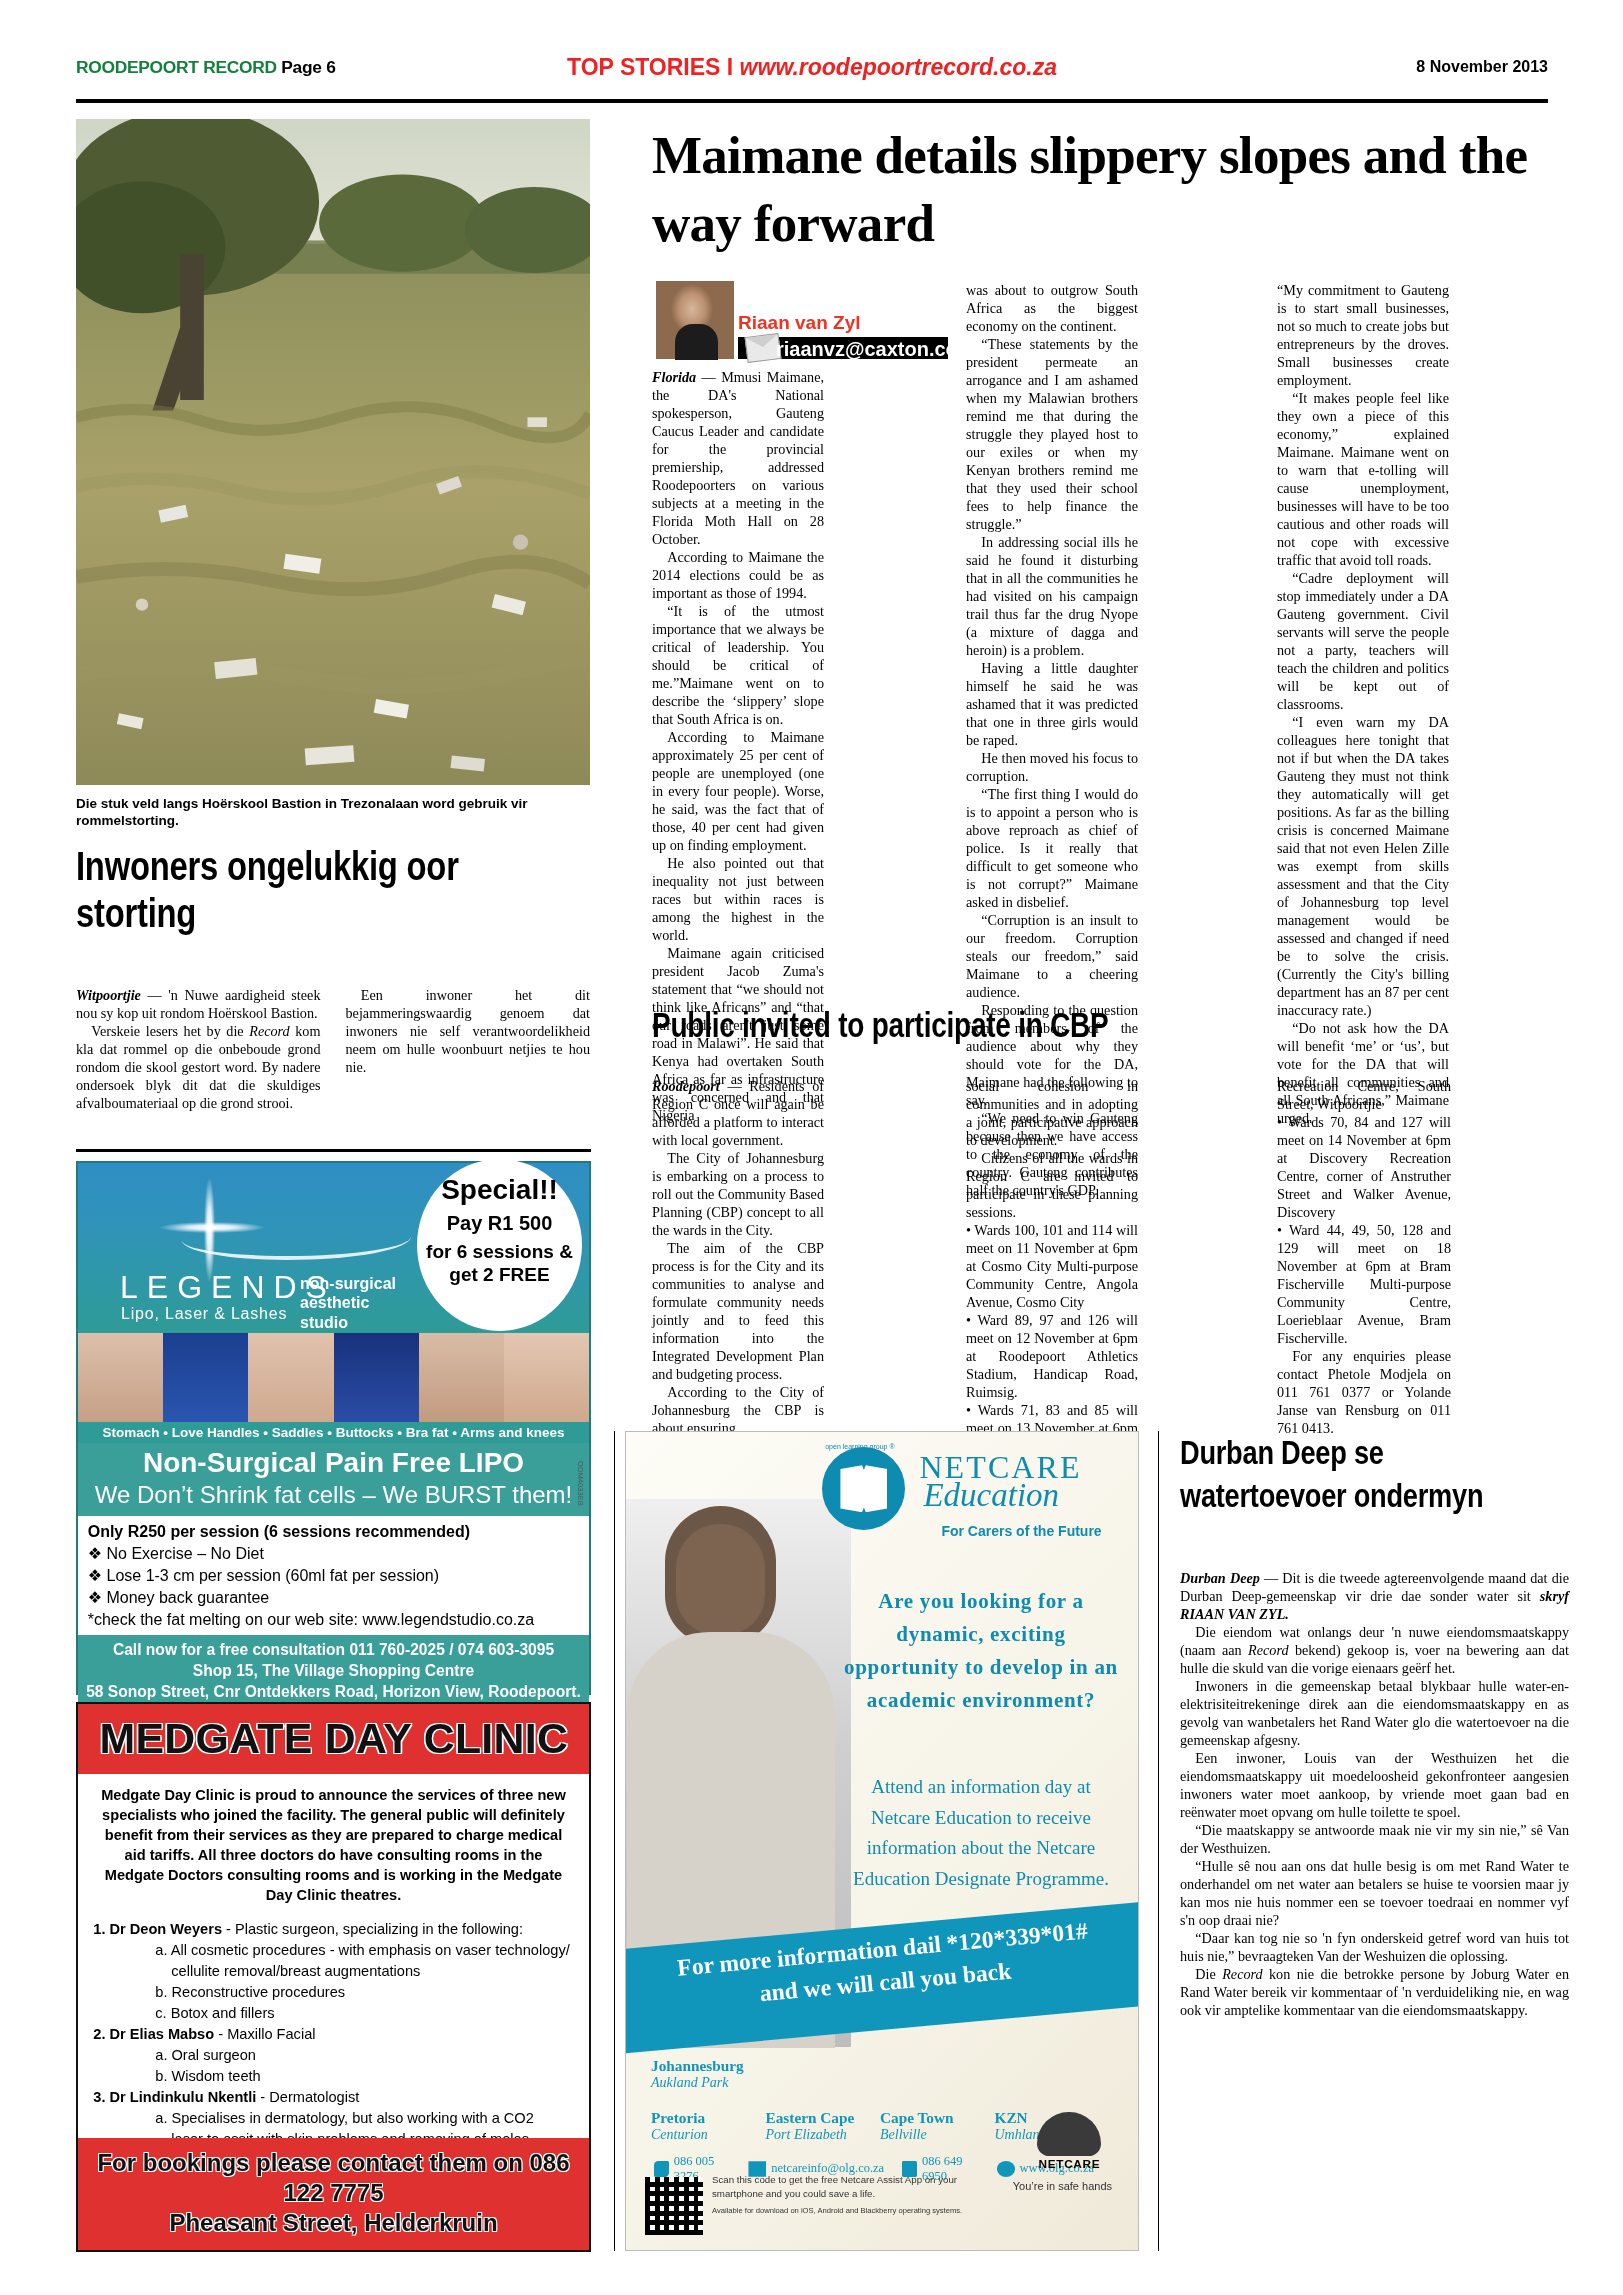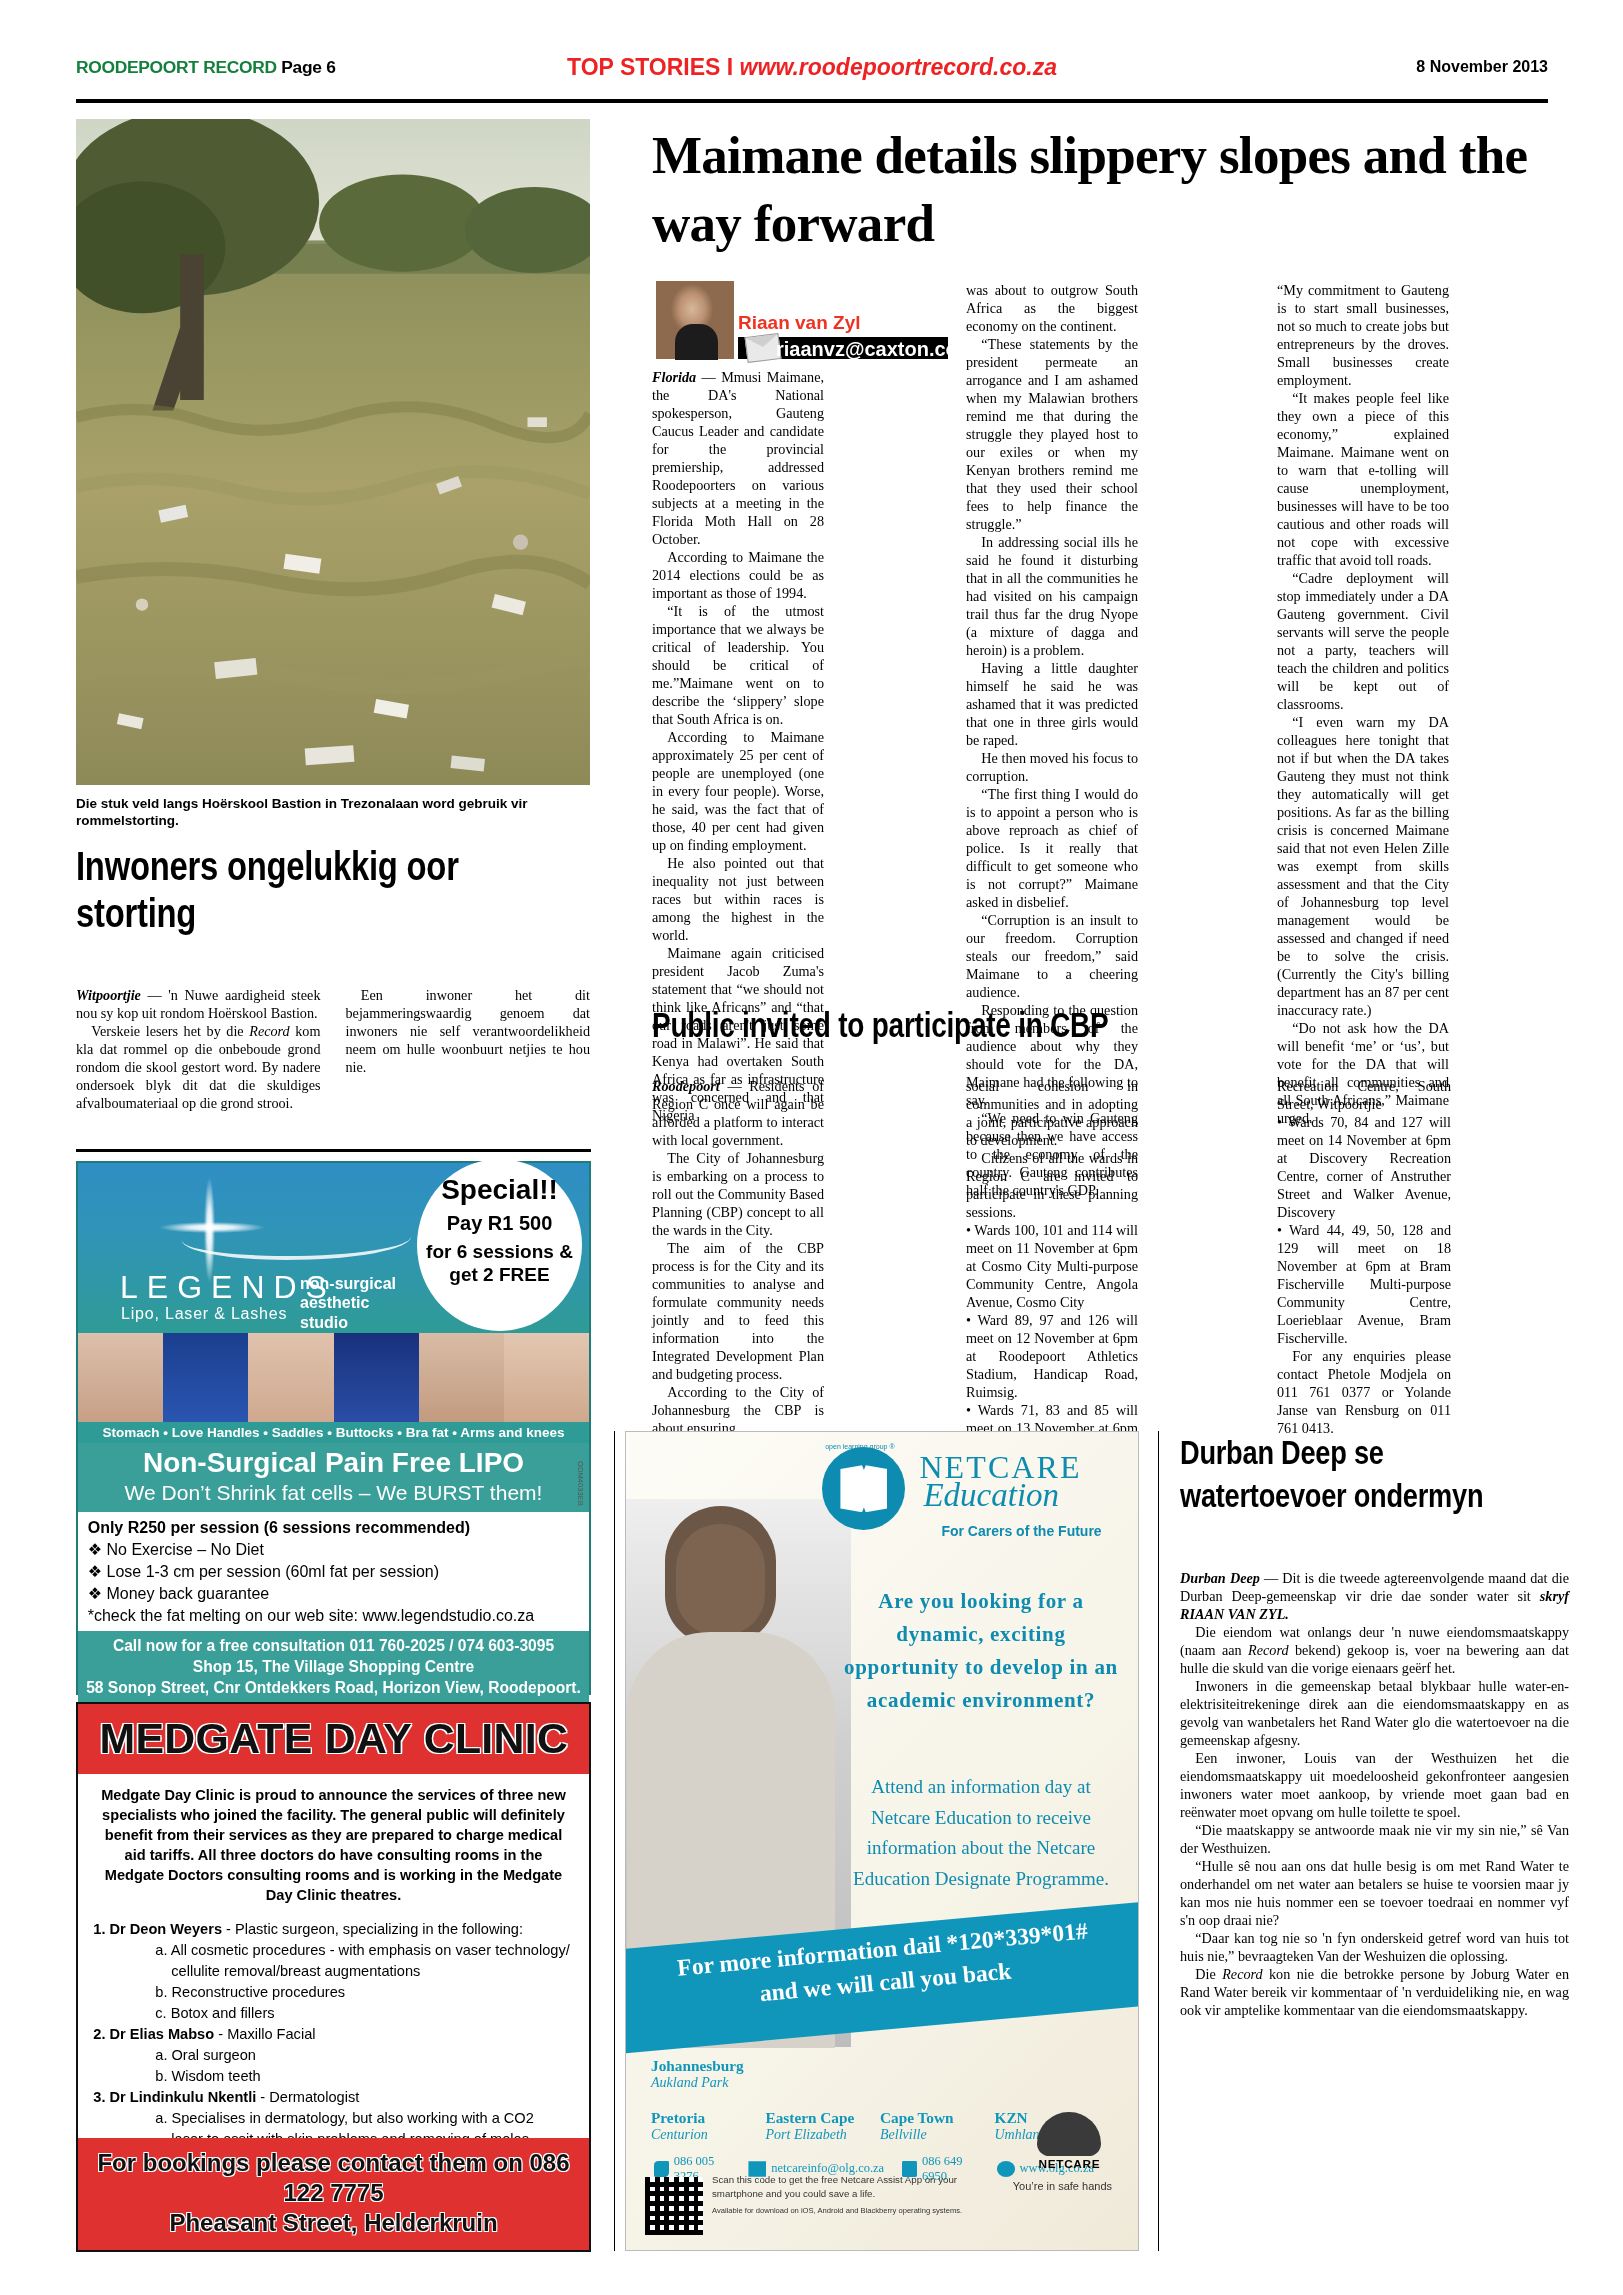--- a/index.html
+++ b/index.html
@@ -73,21 +73,21 @@
   .lg-tag{position:absolute;left:222px;top:111px;font-family:"Liberation Sans",sans-serif;font-weight:bold;font-size:16px;line-height:19.4px;color:#fff;}
   .lg-circle{position:absolute;right:7px;top:-4.2px;width:165px;height:172px;border-radius:50%;background:#fff;text-align:center;}
   .lg-circle .c1{font-family:"Liberation Sans",sans-serif;font-weight:bold;font-size:28px;margin-top:15.3px;}
   .lg-circle .c2{font-family:"Liberation Sans",sans-serif;font-weight:bold;font-size:20px;margin-top:5.6px;}
   .lg-circle .c3{font-family:"Liberation Sans",sans-serif;font-weight:bold;font-size:19px;margin-top:5.6px;line-height:23px;}
   .lg-photos{height:89px;display:flex;}
   .lg-photos div{flex:1;}
   .lg-strip{height:21px;background:#2f9b96;color:#fff;font-family:"Liberation Sans",sans-serif;font-weight:bold;font-size:13.5px;text-align:center;line-height:21px;}
   .lg-band{background:#3a9e99;color:#fff;text-align:center;padding:4.2px 0 7px;}
   .lg-band .b1{font-family:"Liberation Sans",sans-serif;font-weight:bold;font-size:28px;}
-  .lg-band .b2{font-family:"Liberation Sans",sans-serif;font-size:21px;margin-top:1.4px;}
+  .lg-band .b2{font-family:"Liberation Sans",sans-serif;font-size:24px;margin-top:1.4px;}
   .lg-list{padding:5.6px 7px 4.2px 9.7px;font-family:"Liberation Sans",sans-serif;font-size:16px;line-height:22px;font-weight:bold;}
   .lg-list .li{font-weight:normal;}
   .lg-foot{background:#3a9e99;color:#fff;text-align:center;font-family:"Liberation Sans",sans-serif;font-weight:bold;font-size:15.6px;line-height:21px;padding:3.5px 0 4.9px;}
   .lg-vcode{position:absolute;right:4.2px;top:298px;font-family:"Liberation Sans",sans-serif;font-size:7.6px;color:#555;writing-mode:vertical-rl;}
 
   
   .ad-medgate{position:absolute;left:76px;top:1702px;width:515px;height:550px;border:2.1px solid #111;box-sizing:border-box;background:#fff;}
   .mg-head{height:70px;background:#e03131;display:flex;align-items:center;justify-content:center;}
   .mg-head span{font-family:"Liberation Sans",sans-serif;font-weight:bold;font-size:42px;color:#111;
      text-shadow:-1.4px -1.4px 0 #fff,1.4px -1.4px 0 #fff,-1.4px 1.4px 0 #fff,1.4px 1.4px 0 #fff;letter-spacing:0.3px;transform:scaleX(1.02);}

